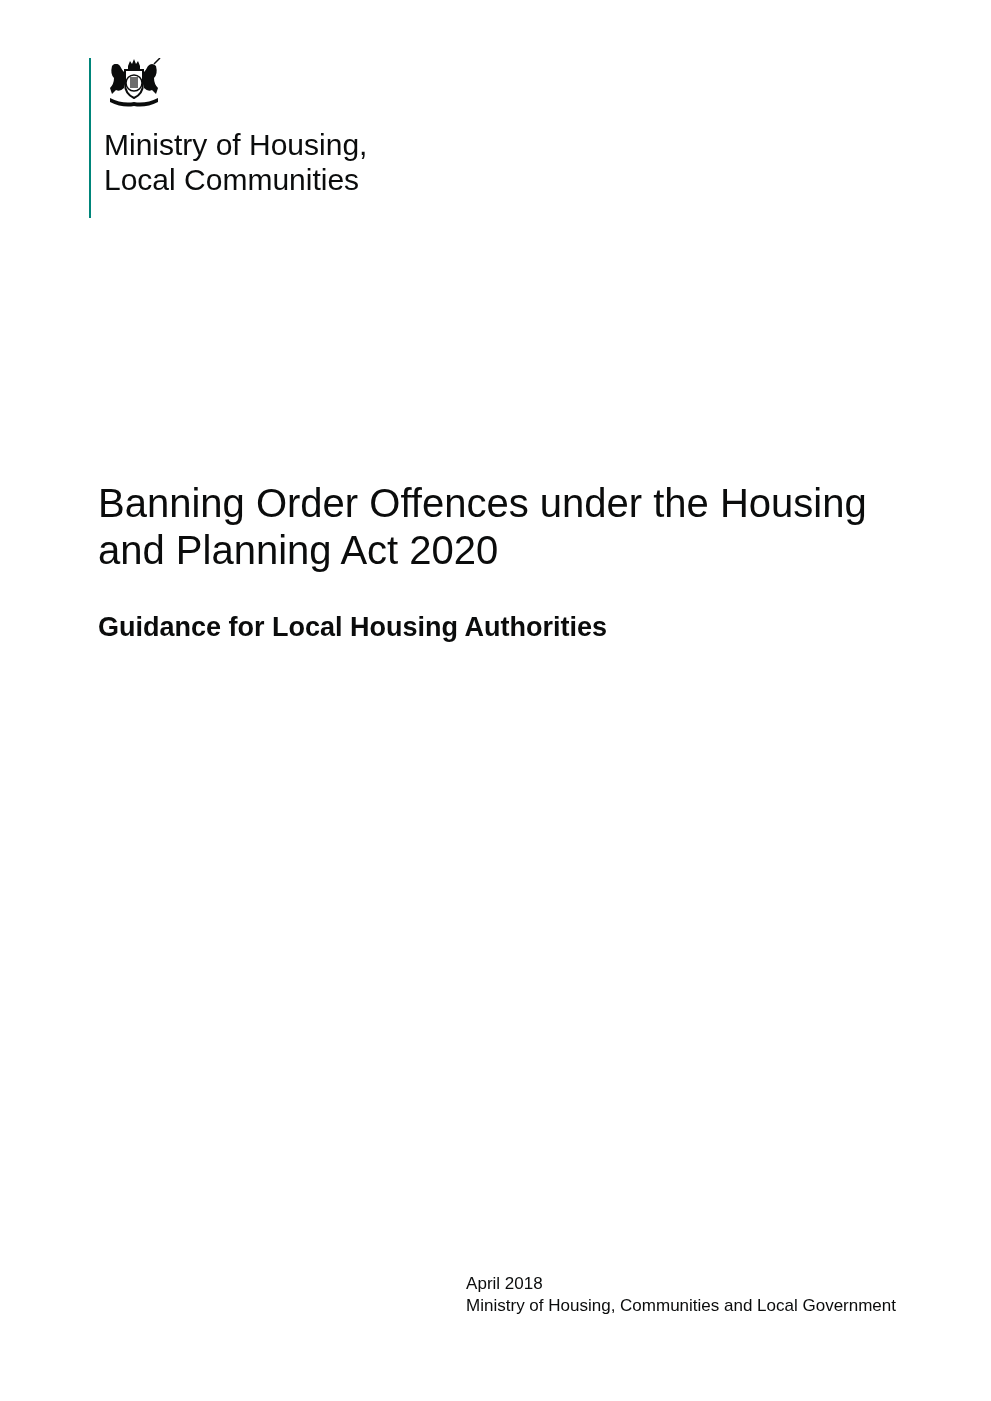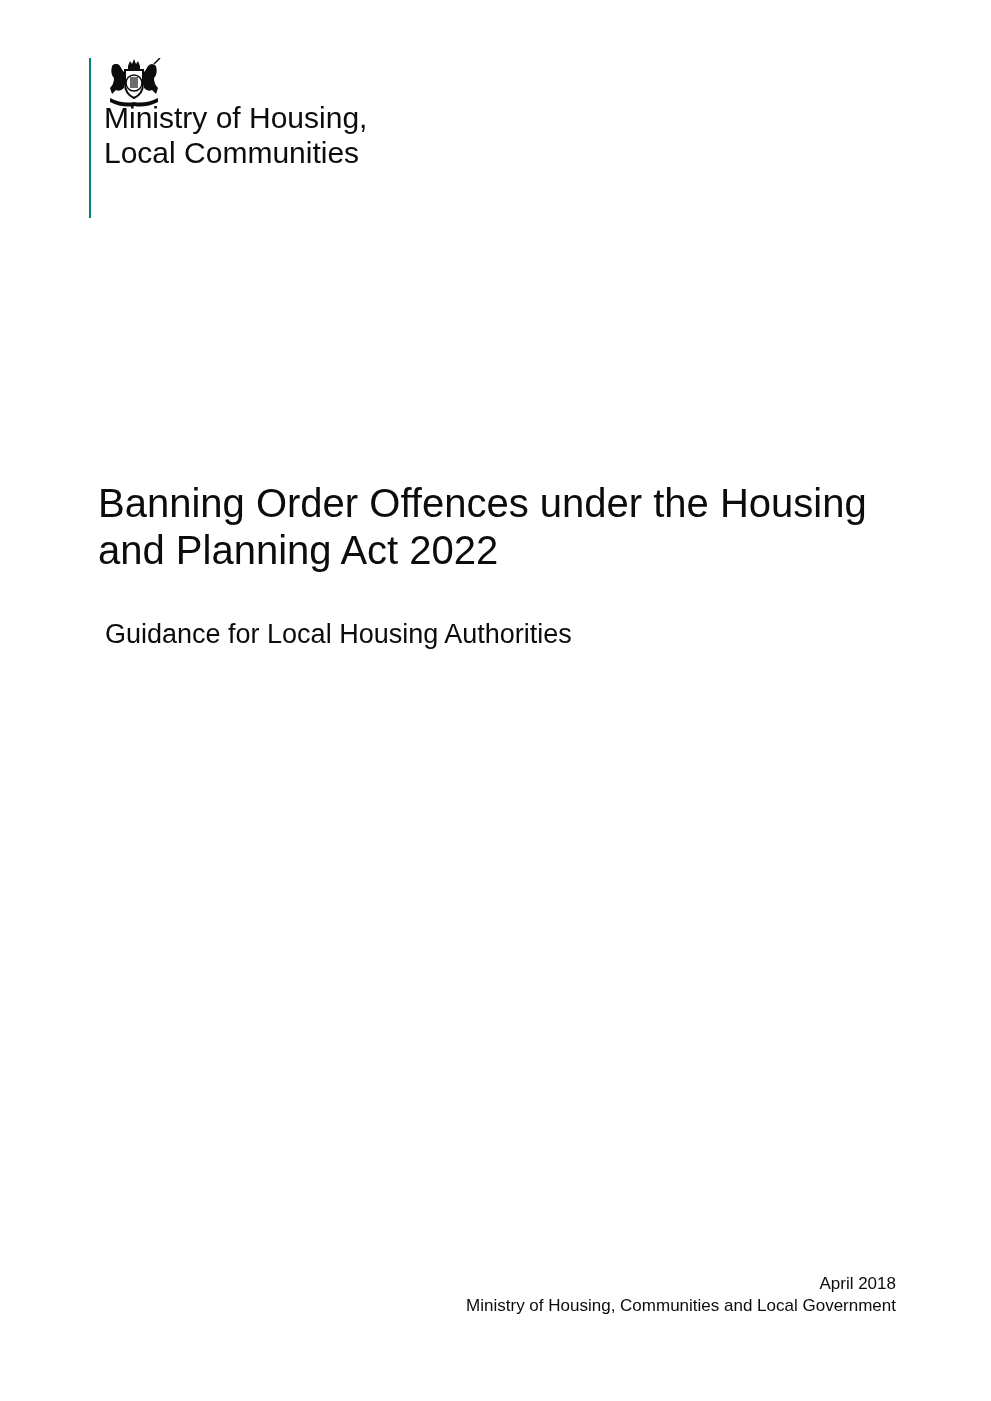--- a/index.html
+++ b/index.html
@@ -26,21 +26,21 @@
     .crest {
       position: absolute;
       left: 13px;
       top: 0px;
       width: 60px;
       height: 50px;
     }
     .org-name {
       position: absolute;
       left: 13px;
-      top: 42px;
+      top: 69px;
       font-size: 30px;
       line-height: 35px;
       white-space: nowrap;
       color: #0b0c0c;
     }
     .org-name div { margin: 0; }
     .title {
       position: absolute;
       left: 90px;
       top: 472px;
@@ -50,30 +50,30 @@
       margin: 8px;
       white-space: nowrap;
       color: #0b0c0c;
     }
     .subtitle {
       position: absolute;
       left: 90px;
       top: 602px;
       font-size: 27px;
       line-height: 34px;
-      margin: 15px;
-      font-weight: normal;
+      margin: 8px;
+      font-weight: bold;
       white-space: nowrap;
       color: #0b0c0c;
     }
     .footer {
       position: absolute;
       right: 95px;
       top: 1273px;
-      text-align: right;
+      text-align: left;
       font-size: 17px;
       line-height: 22px;
       color: #0b0c0c;
     }
   </style>
 </head>
 <body>
 
 <div class="logo-block">
   <svg class="crest" viewBox="0 0 60 50">
@@ -94,21 +94,21 @@
     <path d="M6 40 Q18 46 30 44 Q42 46 54 40 L54 44 Q42 50 30 48 Q18 50 6 44 Z" fill="#0b0c0c"></path>
   </svg>
   <div class="org-name">
     <div>Ministry of Housing,</div>
     <div>Local Communities</div>
   </div>
 </div>
 
 <h1 class="title">
   <div>Banning Order Offences under the Housing</div>
-  <div>and Planning Act 2022</div>
+  <div>and Planning Act 2020</div>
 </h1>
 
 <h2 class="subtitle">Guidance for Local Housing Authorities</h2>
 
 <div class="footer">
   <div>April 2018</div>
   <div>Ministry of Housing, Communities and Local Government</div>
 </div>
 
 </body></html>

